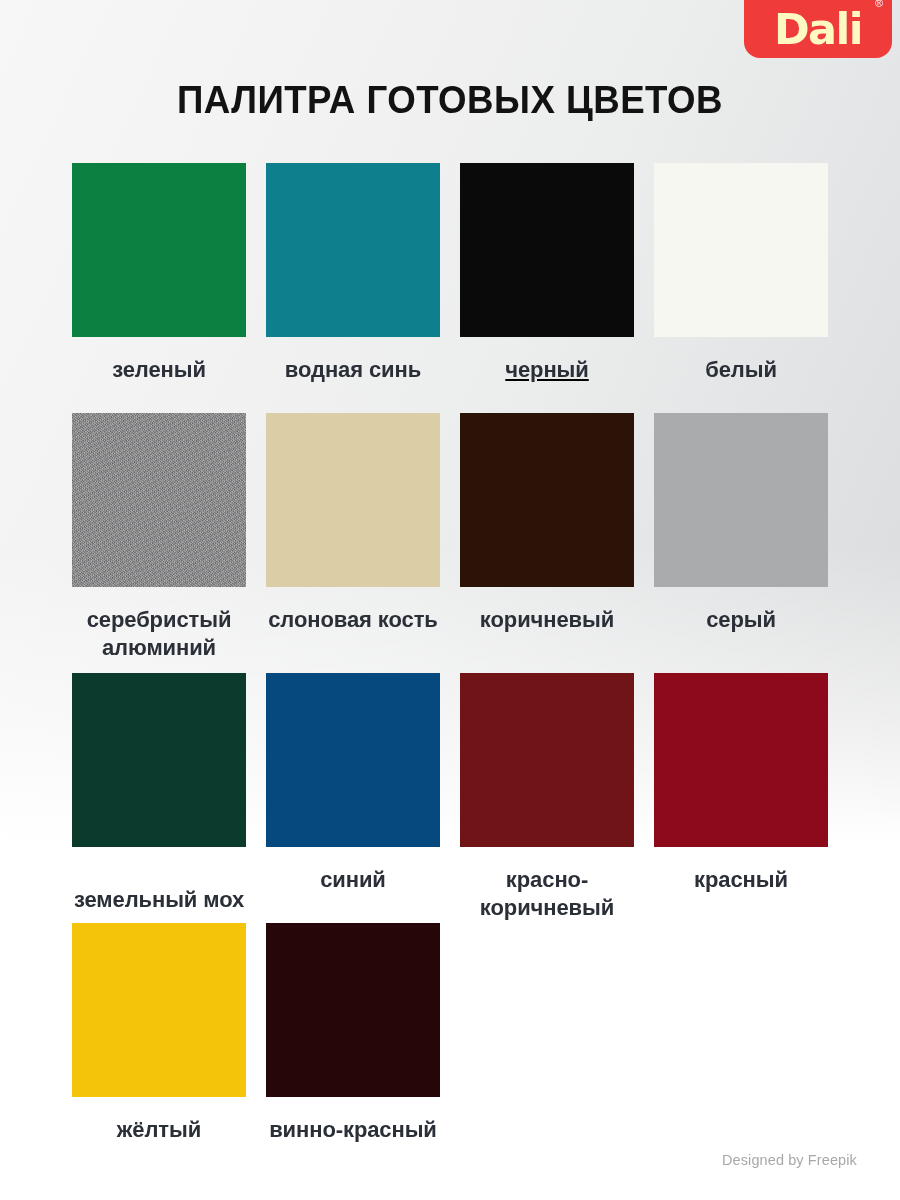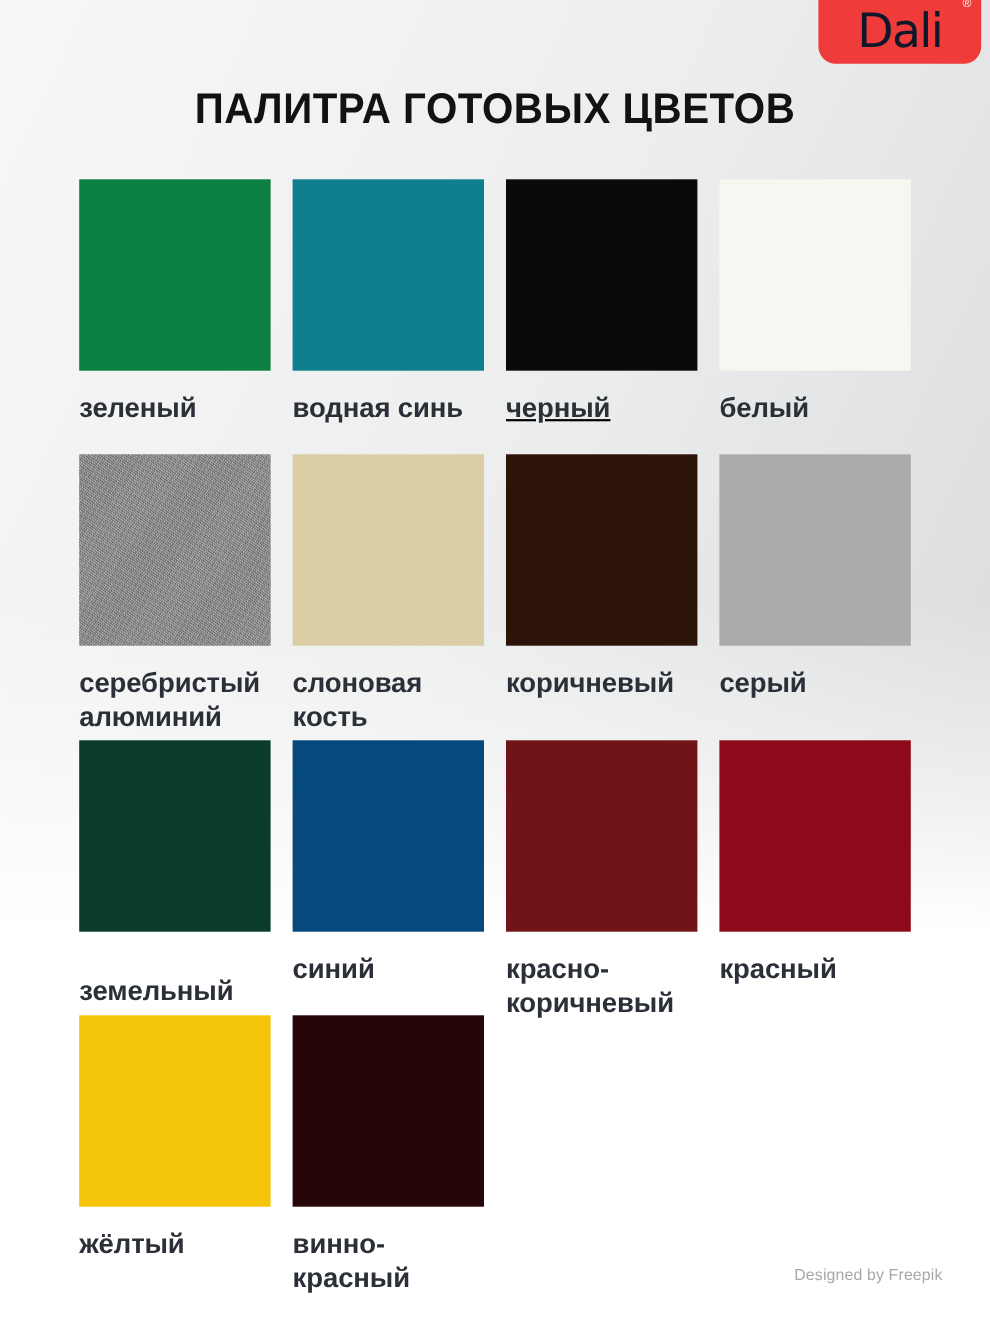--- a/index.html
+++ b/index.html
@@ -54,23 +54,23 @@
     height: 72px;
     background: #ef3b39;
     border-radius: 0 0 16px 16px;
     display: flex;
     align-items: flex-end;
     justify-content: center;
     padding-bottom: 7px;
     box-sizing: border-box;
   }
   .logo-word {
-    color: #0f172a;
+    color: #fef9c3;
     font-size: 43px;
-    font-weight: normal;
+    font-weight: bold;
     letter-spacing: -1.5px;
     line-height: 1;
     font-family: "DejaVu Sans", sans-serif;
   }
   .logo-reg {
     position: absolute;
     top: 12px;
     right: 9px;
     color: #ffffff;
     font-size: 11px;
@@ -112,22 +112,22 @@
     height: 174px;
     display: block;
   }
   .swatch.metallic {
     background-image:
       repeating-linear-gradient(37deg, rgba(255,255,255,0.13) 0 1px, rgba(0,0,0,0.10) 1px 2px),
       repeating-linear-gradient(128deg, rgba(255,255,255,0.11) 0 1px, rgba(0,0,0,0.09) 1px 2px),
       repeating-linear-gradient(83deg, rgba(255,255,255,0.08) 0 1px, rgba(0,0,0,0.07) 1px 2px);
   }
   .label {
-    text-align: left;
-    font-size: 25px;
+    text-align: center;
+    font-size: 22px;
     font-weight: bold;
     color: #2b2f38;
     line-height: 1.25;
     padding-top: 19px;
     font-family: "Liberation Sans", sans-serif;
     letter-spacing: -0.1px;
   }
 
   
   .credit {

